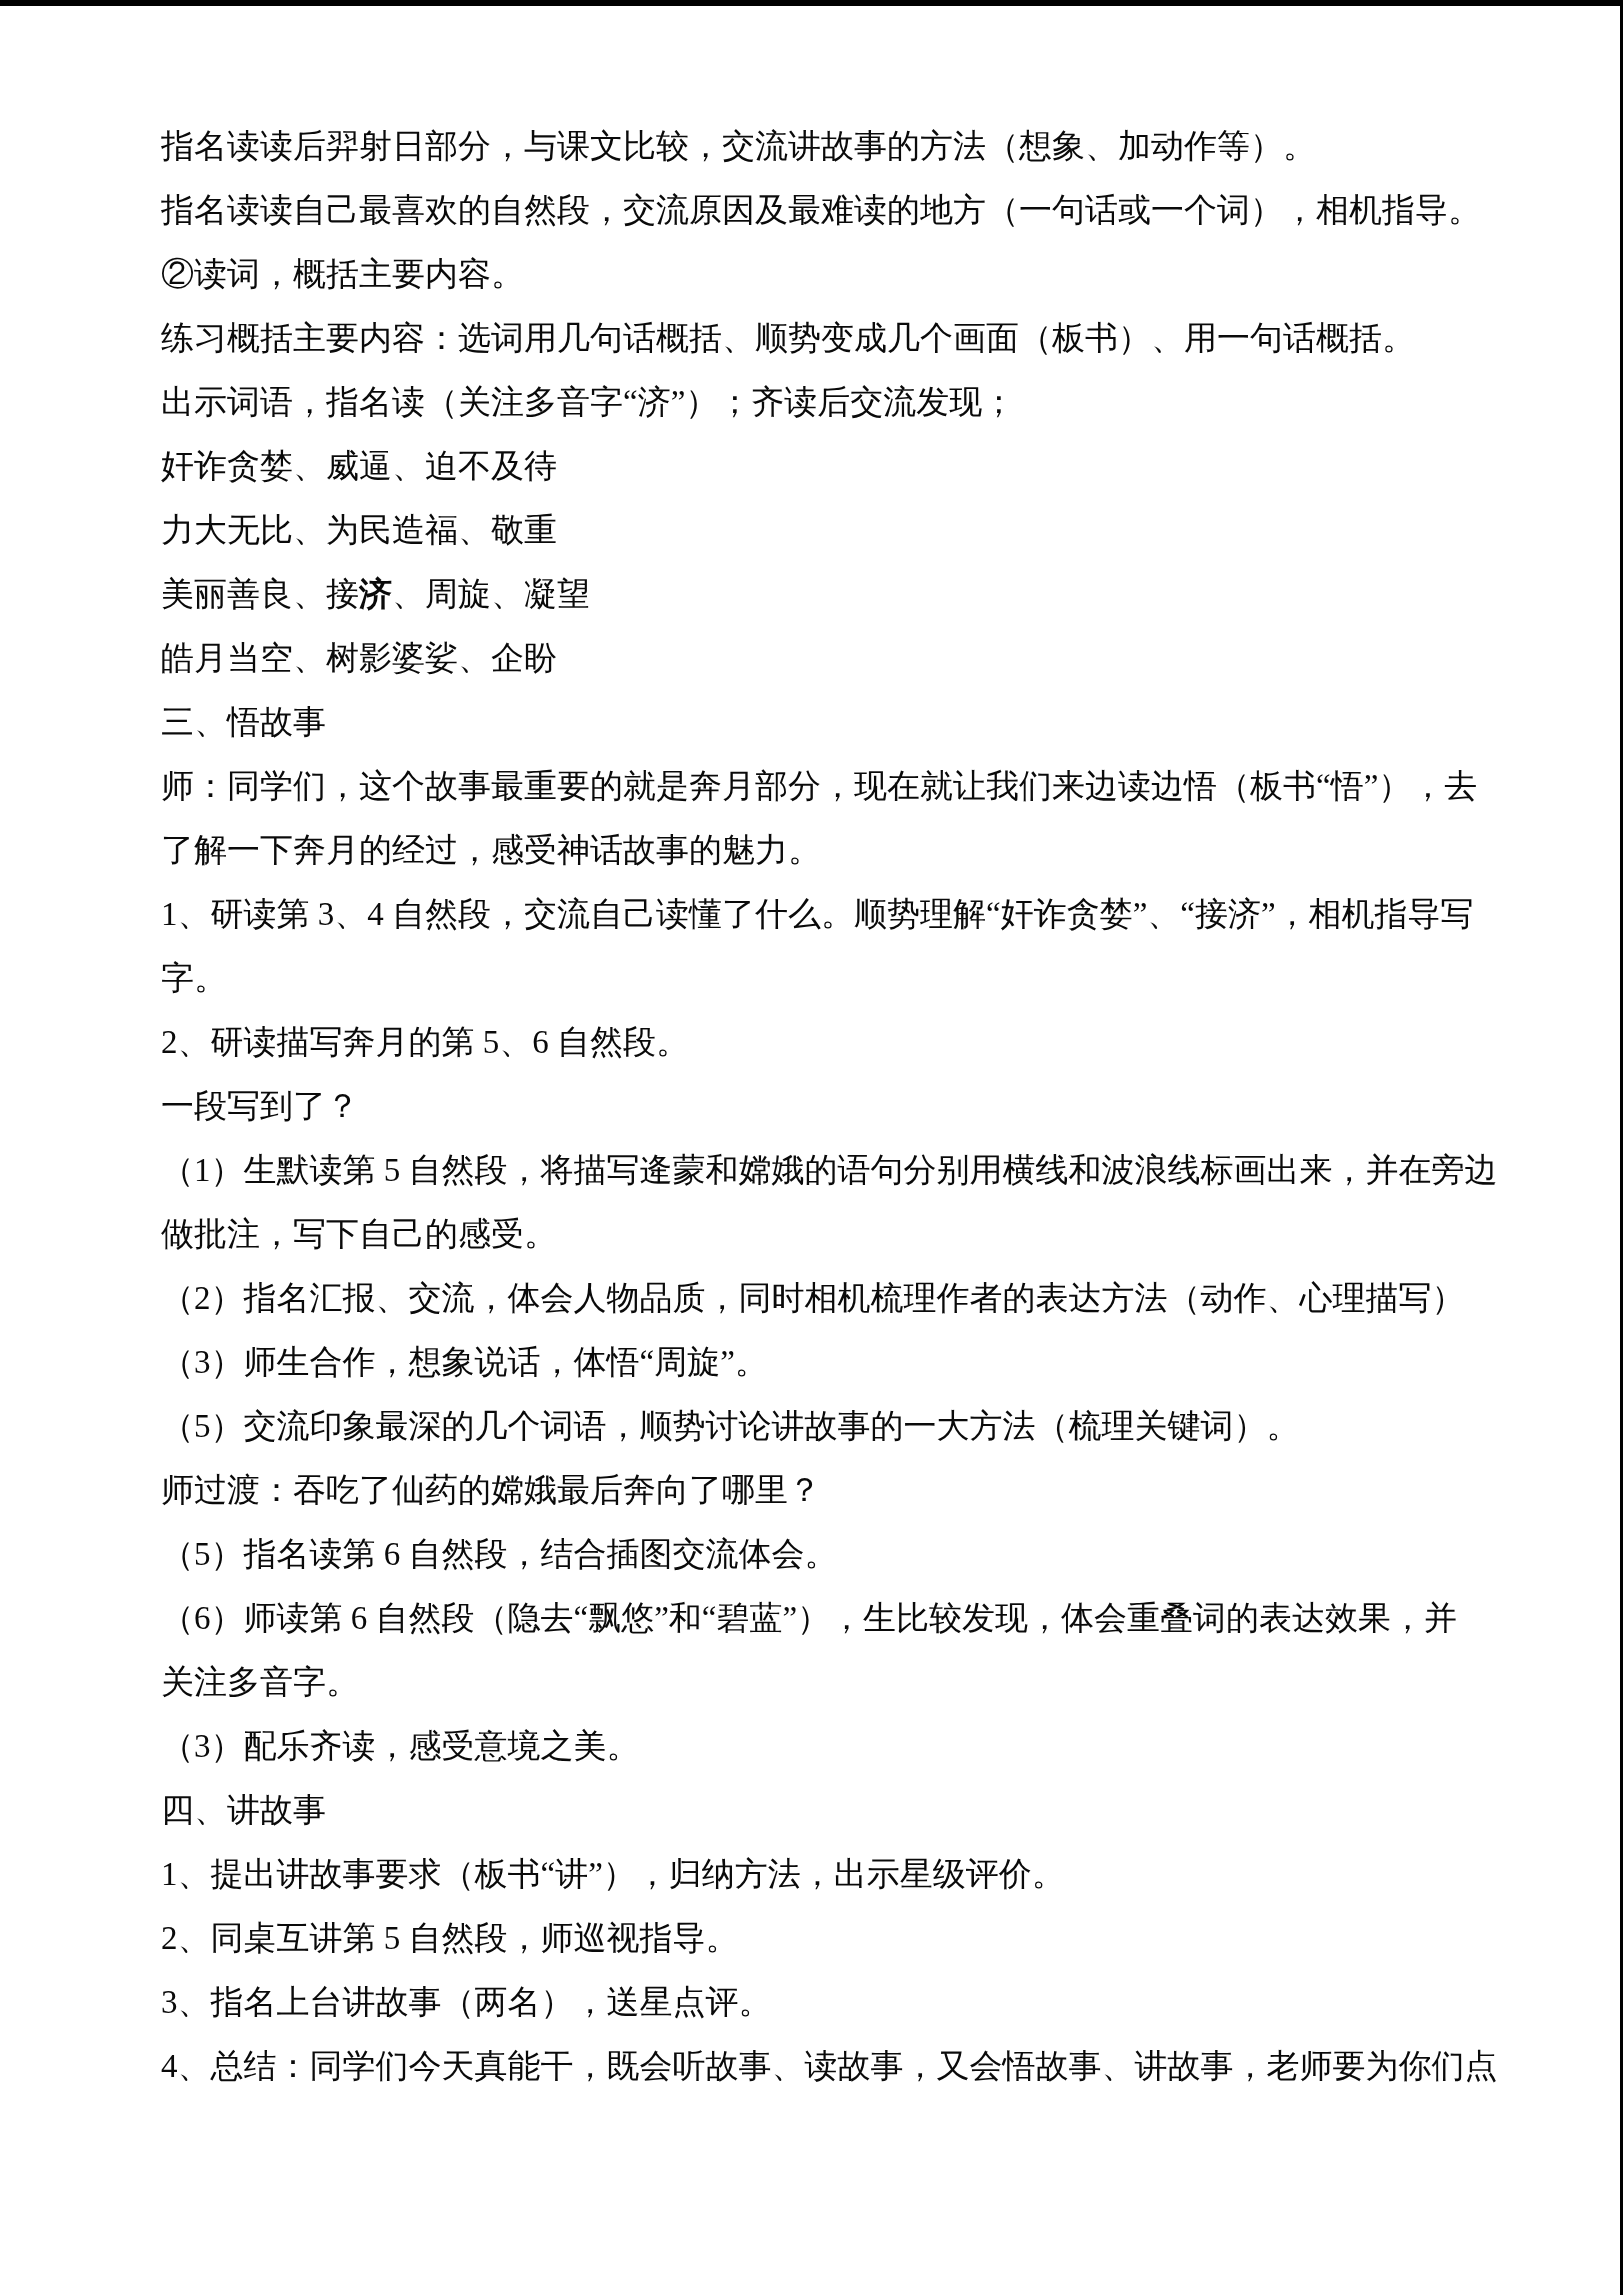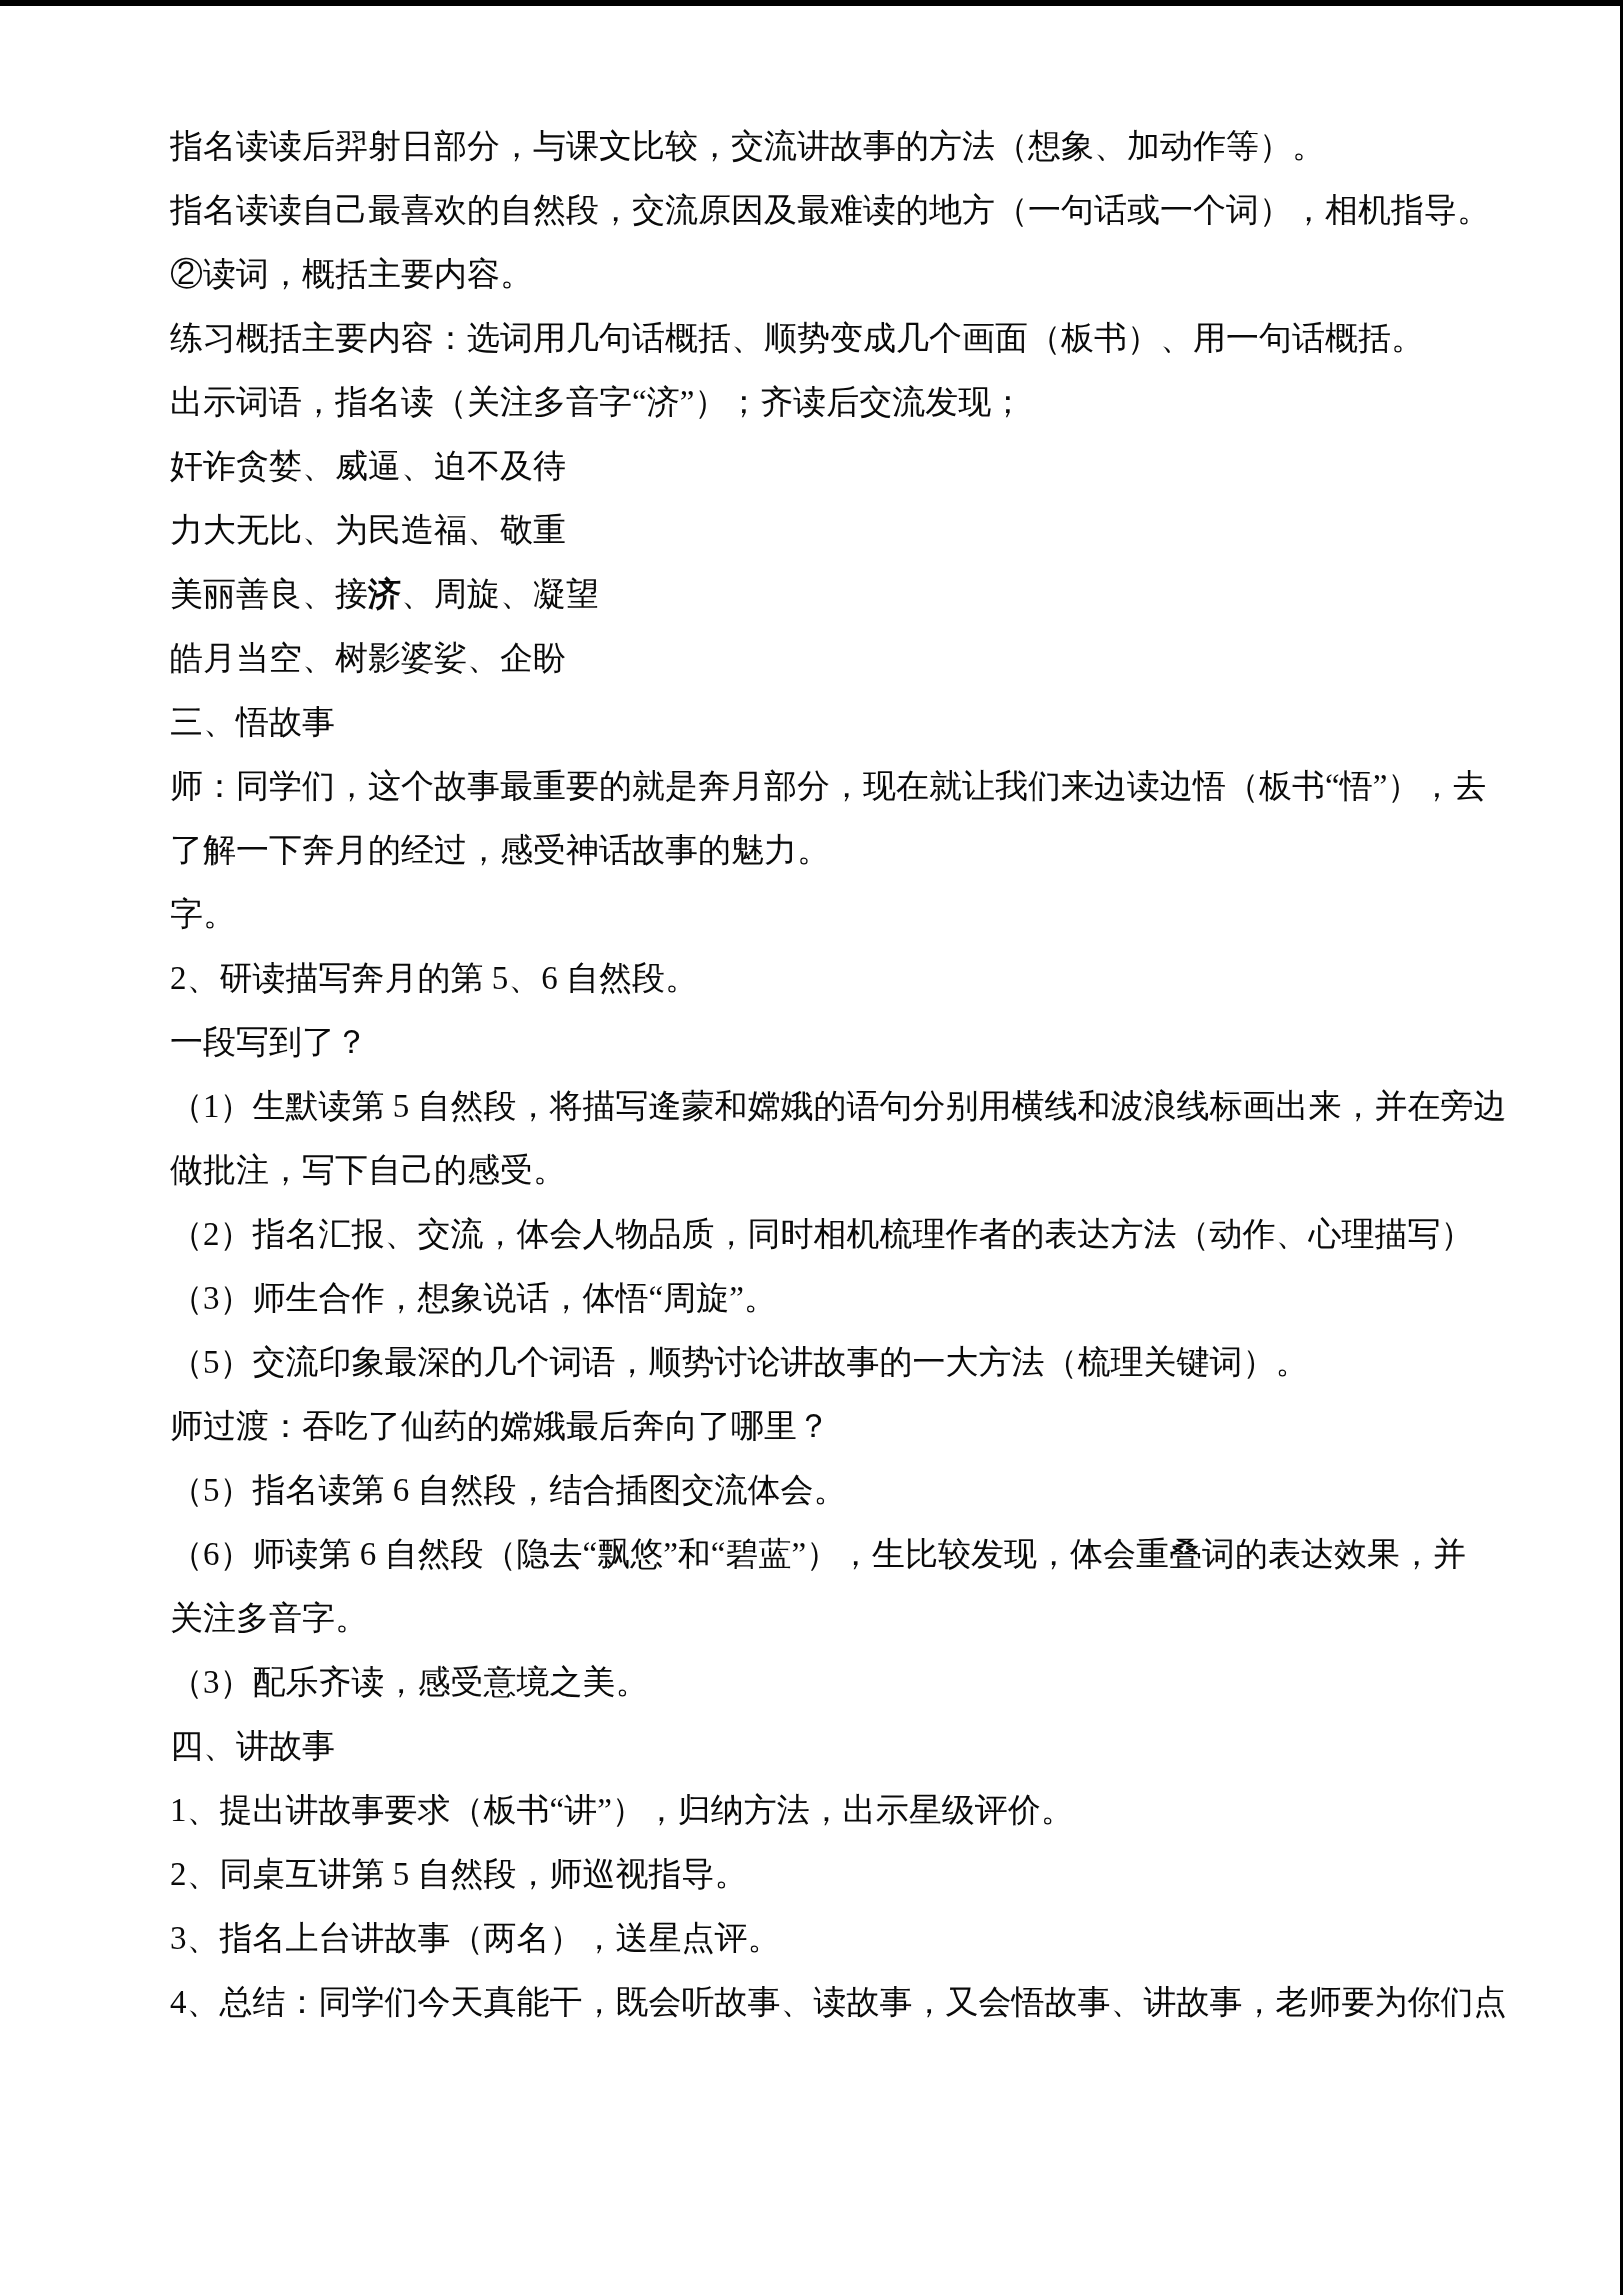--- a/index.html
+++ b/index.html
@@ -26,21 +26,21 @@
     position: absolute;
     top: 0;
     right: 0;
     width: 3.4px;
     height: 2295px;
     background: #000000;
   }
   .text-block {
     position: absolute;
     top: 114px;
-    left: 170px;
+    left: 161px;
     width: 1299px;
     color: #0a0a0a;
   }
   .line {
     margin: 0;
     padding: 0;
     font-size: 33px;
     line-height: 64px;
     height: 64px;
     white-space: nowrap;
@@ -62,20 +62,21 @@
   <p class="line">②读词，概括主要内容。</p>
   <p class="line">练习概括主要内容：选词用几句话概括、顺势变成几个画面（板书）、用一句话概括。</p>
   <p class="line">出示词语，指名读（关注多音字“济”）；齐读后交流发现；</p>
   <p class="line">奸诈贪婪、威逼、迫不及待</p>
   <p class="line">力大无比、为民造福、敬重</p>
   <p class="line"><span>美丽善良、接</span><span class="b">济</span><span>、周旋、凝望</span></p>
   <p class="line">皓月当空、树影婆娑、企盼</p>
   <p class="line">三、悟故事</p>
   <p class="line">师：同学们，这个故事最重要的就是奔月部分，现在就让我们来边读边悟（板书“悟”），去</p>
   <p class="line">了解一下奔月的经过，感受神话故事的魅力。</p>
+  <p class="line">1、研读第 3、4 自然段，交流自己读懂了什么。顺势理解“奸诈贪婪”、“接济”，相机指导写</p>
   <p class="line">字。</p>
   <p class="line">2、研读描写奔月的第 5、6 自然段。</p>
   <p class="line">一段写到了？</p>
   <p class="line">（1）生默读第 5 自然段，将描写逄蒙和嫦娥的语句分别用横线和波浪线标画出来，并在旁边</p>
   <p class="line">做批注，写下自己的感受。</p>
   <p class="line">（2）指名汇报、交流，体会人物品质，同时相机梳理作者的表达方法（动作、心理描写）</p>
   <p class="line">（3）师生合作，想象说话，体悟“周旋”。</p>
   <p class="line">（5）交流印象最深的几个词语，顺势讨论讲故事的一大方法（梳理关键词）。</p>
   <p class="line">师过渡：吞吃了仙药的嫦娥最后奔向了哪里？</p>
   <p class="line">（5）指名读第 6 自然段，结合插图交流体会。</p>

